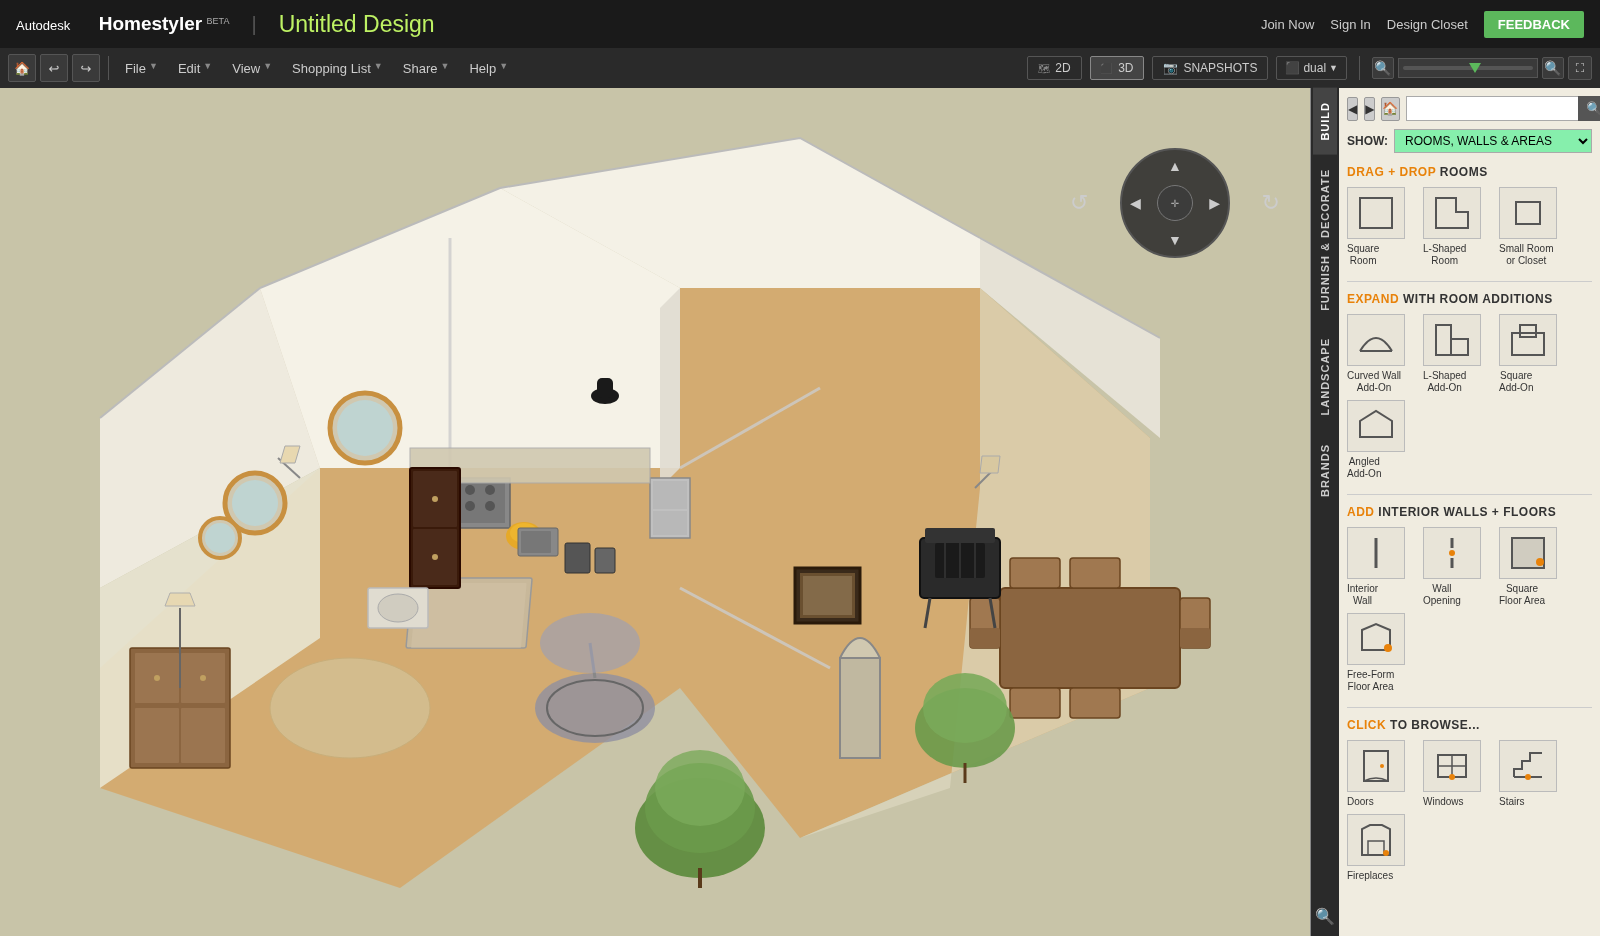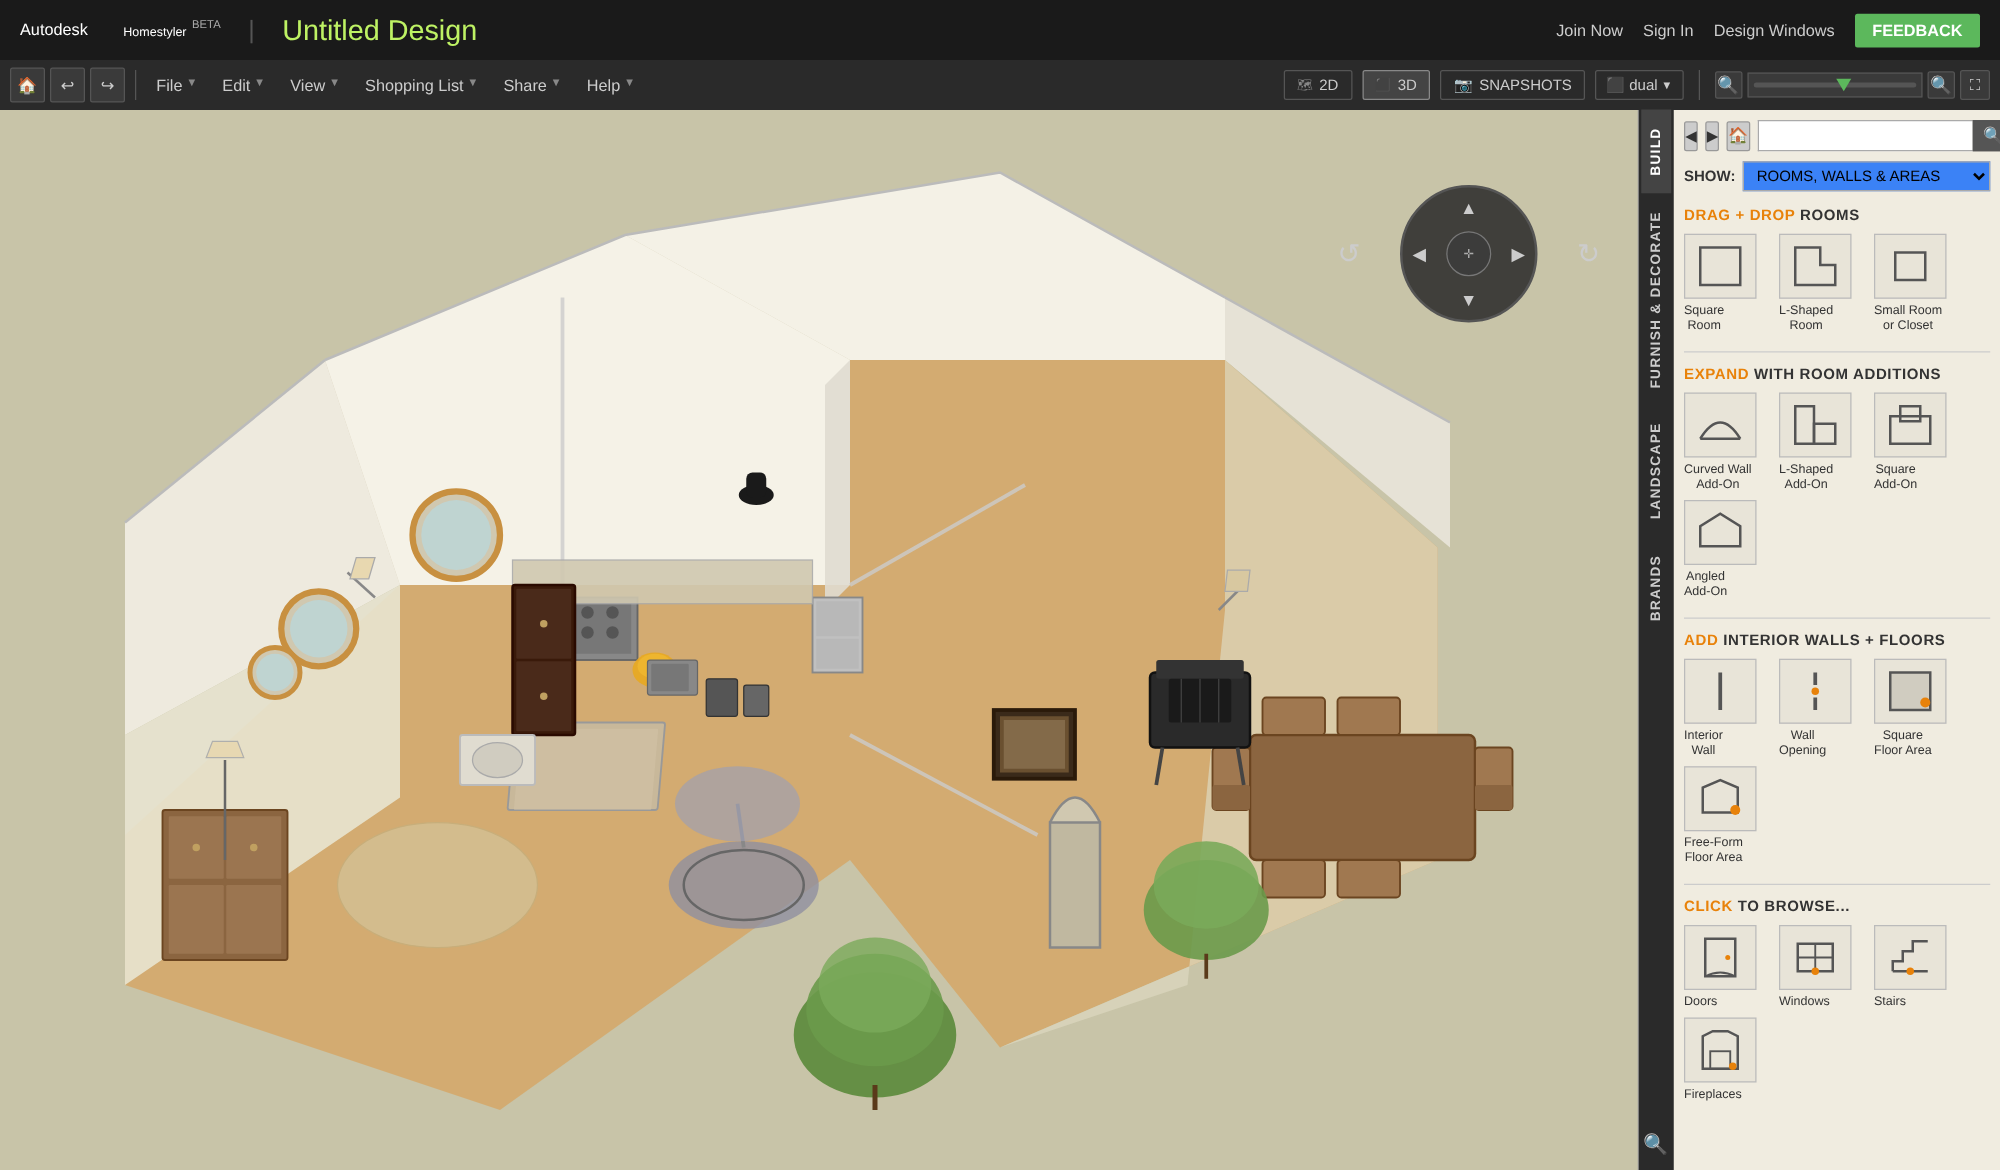--- a/index.html
+++ b/index.html
@@ -6,21 +6,21 @@
     body { width: 1600px; height: 936px; overflow: hidden; background: #c8c4a8; font-family: Arial, sans-serif; }
 
     
     #top-bar {
       width: 100%; height: 48px; background: #1a1a1a;
       display: flex; align-items: center; padding: 0 16px;
       justify-content: space-between;
     }
     #logo-area { display: flex; align-items: center; gap: 12px; }
     #logo-autodesk { color: #fff; font-size: 13px; }
-    #logo-homestyler { color: #fff; font-size: 10px; font-weight: normal; padding-left: 24px; }
+    #logo-homestyler { color: #fff; font-size: 19px; font-weight: bold; padding-left: 24px; }
     #logo-beta { color: #aaa; font-size: 9px; vertical-align: super; }
     #divider-title { color: #555; font-size: 20px; margin: 0 10px; }
     #design-title { color: #bef264; font-size: 23px; }
     #top-right { display: flex; align-items: center; gap: 16px; }
     #top-right a { color: #ccc; font-size: 13px; text-decoration: none; cursor: pointer; }
     #feedback-btn {
       background: #5cb85c; color: #fff; border: none; padding: 6px 14px;
       font-size: 13px; font-weight: bold; cursor: pointer; border-radius: 2px;
     }
 
@@ -108,21 +108,21 @@
       margin-top: auto; color: #ccc; font-size: 16px; padding: 10px; cursor: pointer;
     }
     #sidebar-content { flex: 1; padding: 8px; overflow-y: auto; }
 
     
     #sidebar-nav { display: flex; align-items: center; gap: 6px; margin-bottom: 8px; }
     .nav-hist-btn { background: #ccc; border: 1px solid #999; color: #333; width: 24px; height: 24px; display: flex; align-items: center; justify-content: center; cursor: pointer; font-size: 12px; border-radius: 2px; }
     .nav-home-btn { background: #ccc; border: 1px solid #999; color: #333; width: 24px; height: 24px; display: flex; align-items: center; justify-content: center; cursor: pointer; font-size: 13px; border-radius: 2px; }
     #show-dropdown { display: flex; align-items: center; gap: 6px; margin-bottom: 12px; }
     #show-label { font-size: 12px; font-weight: bold; color: #333; }
-    #show-select { flex: 1; border: 1px solid #aaa; padding: 3px 6px; font-size: 12px; background: #3b82f6; }
+    #show-select { flex: 1; border: 1px solid #aaa; padding: 3px 6px; font-size: 12px; background: #86efac; }
 
     
     .section-title {
       font-size: 12px; font-weight: bold; color: #333; margin-bottom: 8px; margin-top: 4px;
       letter-spacing: 0.5px;
     }
     .section-title .highlight { color: #e8820a; }
     .section-title .normal { color: #333; }
 
     
@@ -161,21 +161,21 @@
       <span id="logo-autodesk">Autodesk</span>
       <span id="logo-homestyler">Homestyler</span>
       <span id="logo-beta">BETA</span>
     </span>
     <span id="divider-title">|</span>
     <span id="design-title">Untitled Design</span>
   </div>
   <div id="top-right">
     <a>Join Now</a>
     <a>Sign In</a>
-    <a>Design Windows</a>
+    <a>Design Closet</a>
     <button id="feedback-btn">FEEDBACK</button>
   </div>
 </div>
 
 <div id="toolbar">
   <div class="toolbar-icon-btn">🏠</div>
   <div class="toolbar-icon-btn">↩</div>
   <div class="toolbar-icon-btn">↪</div>
   <div class="toolbar-sep"></div>
   <div class="toolbar-menu">

